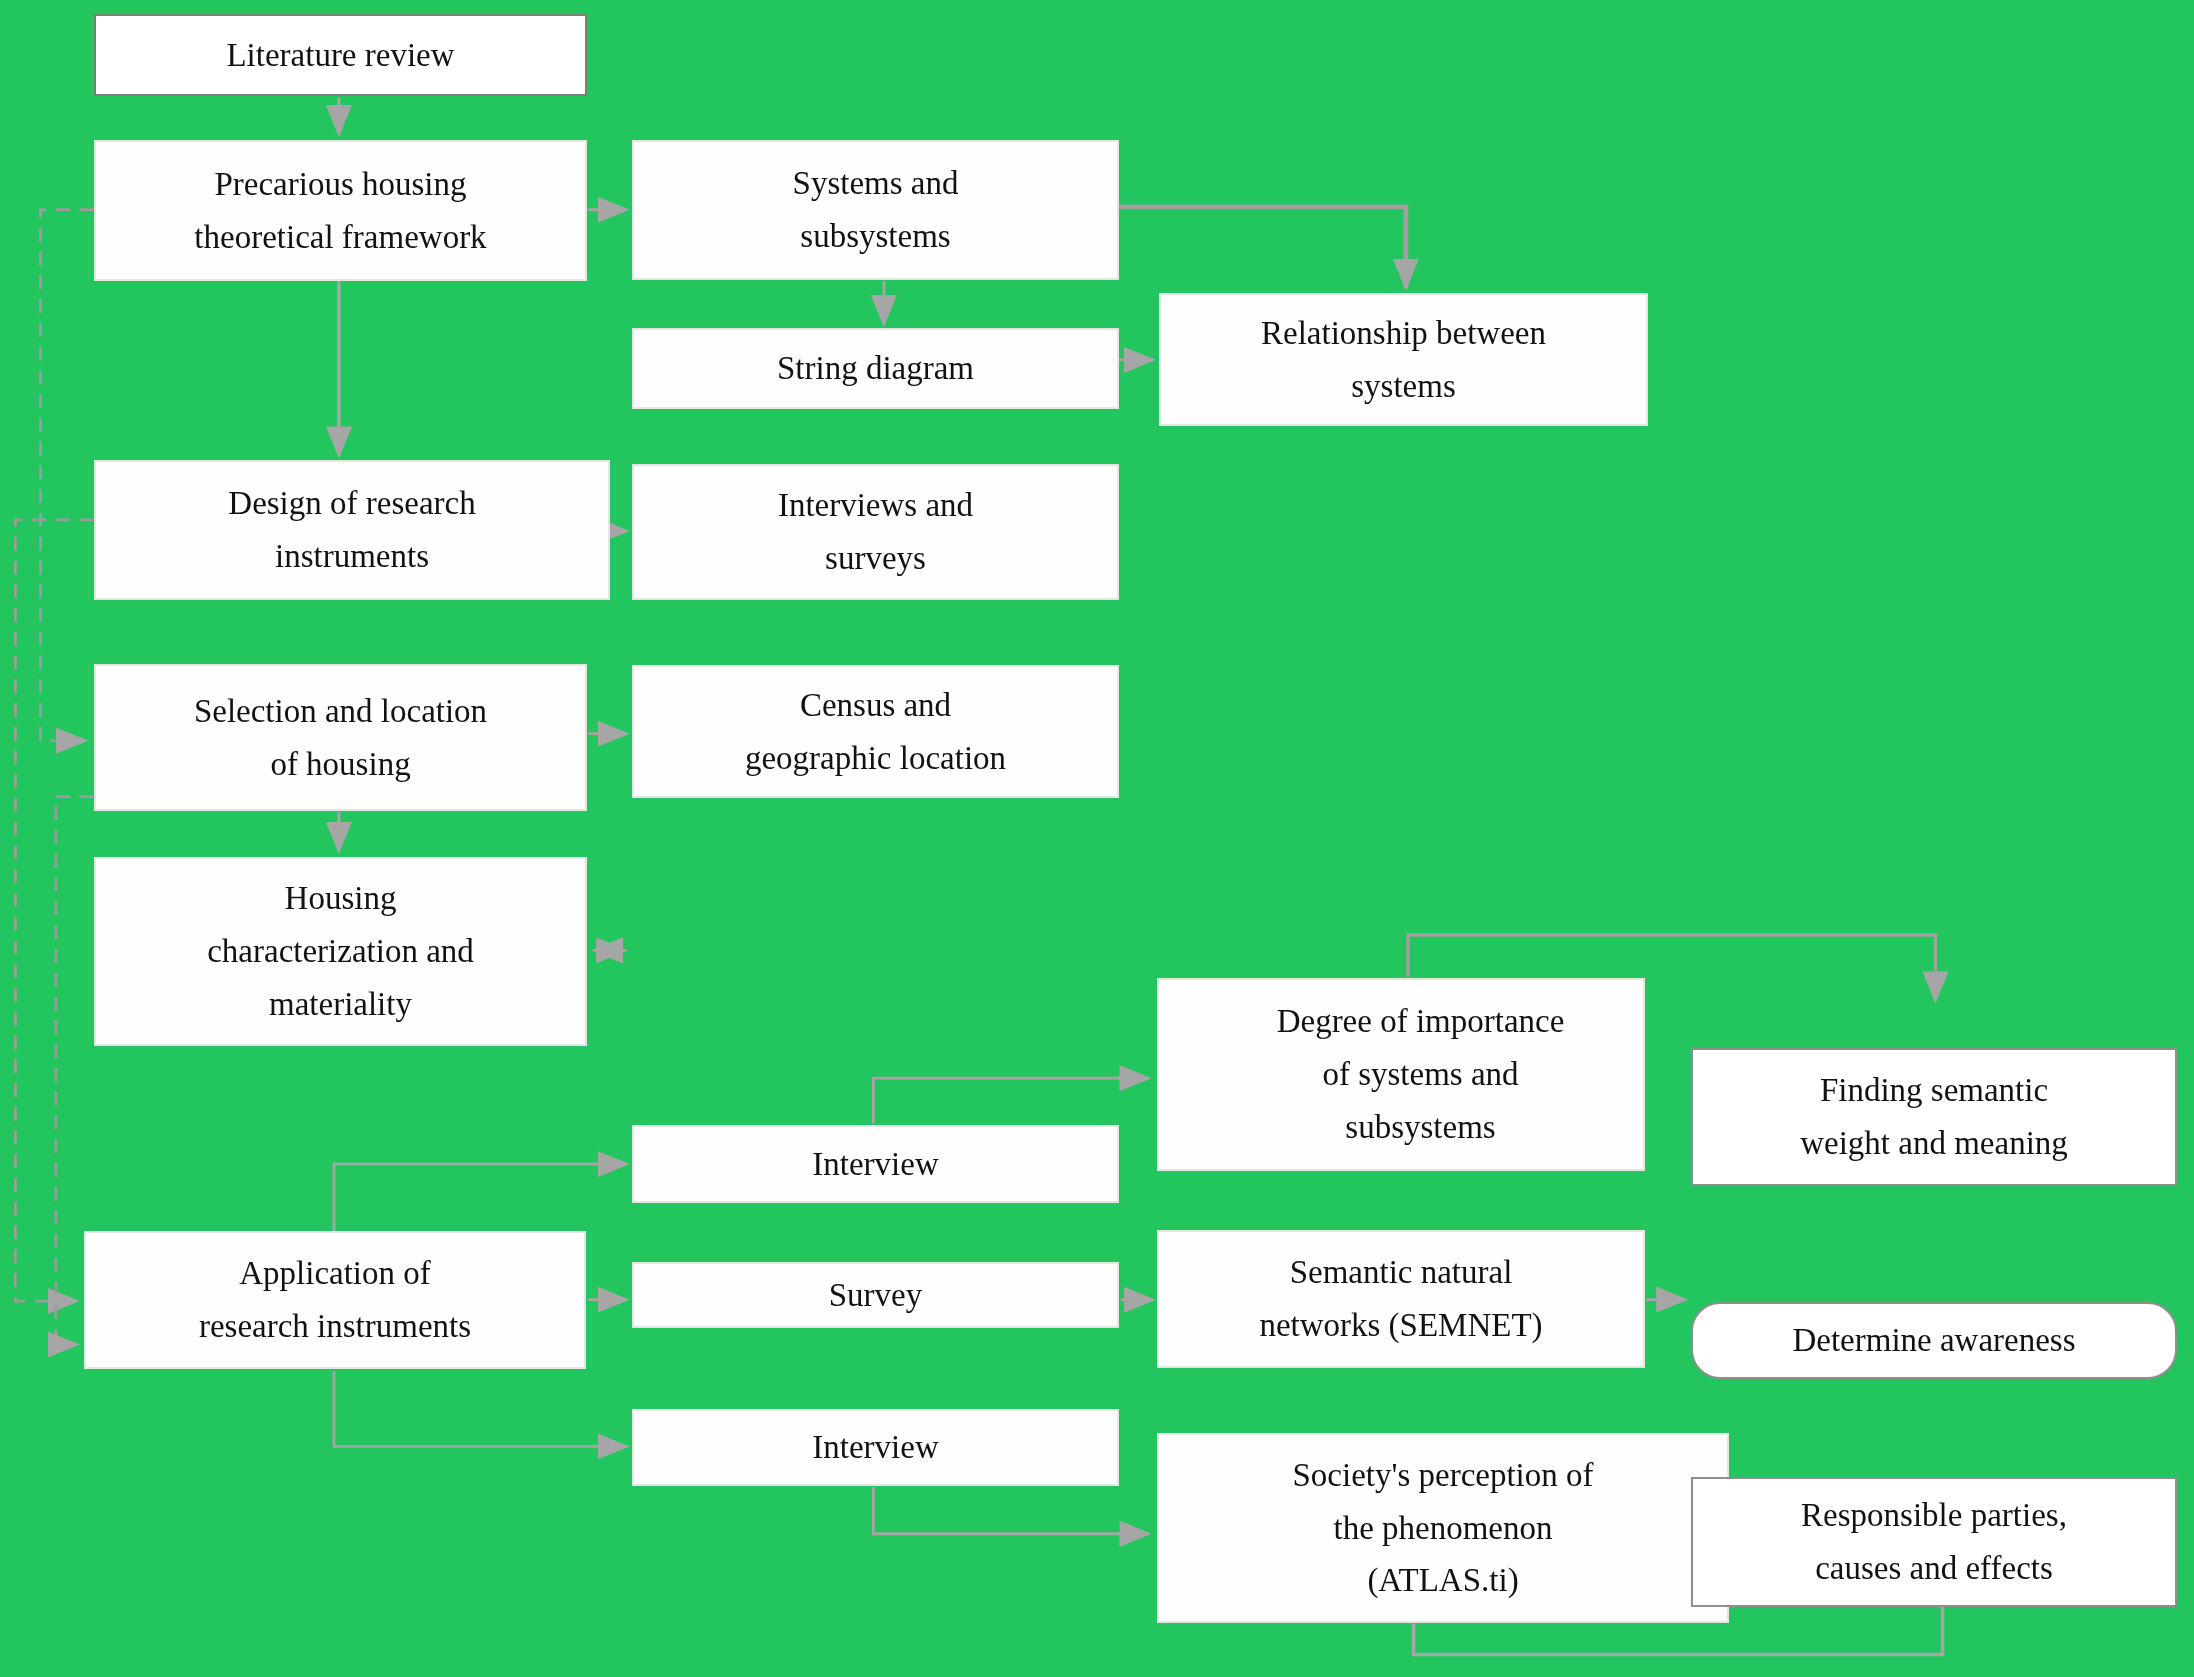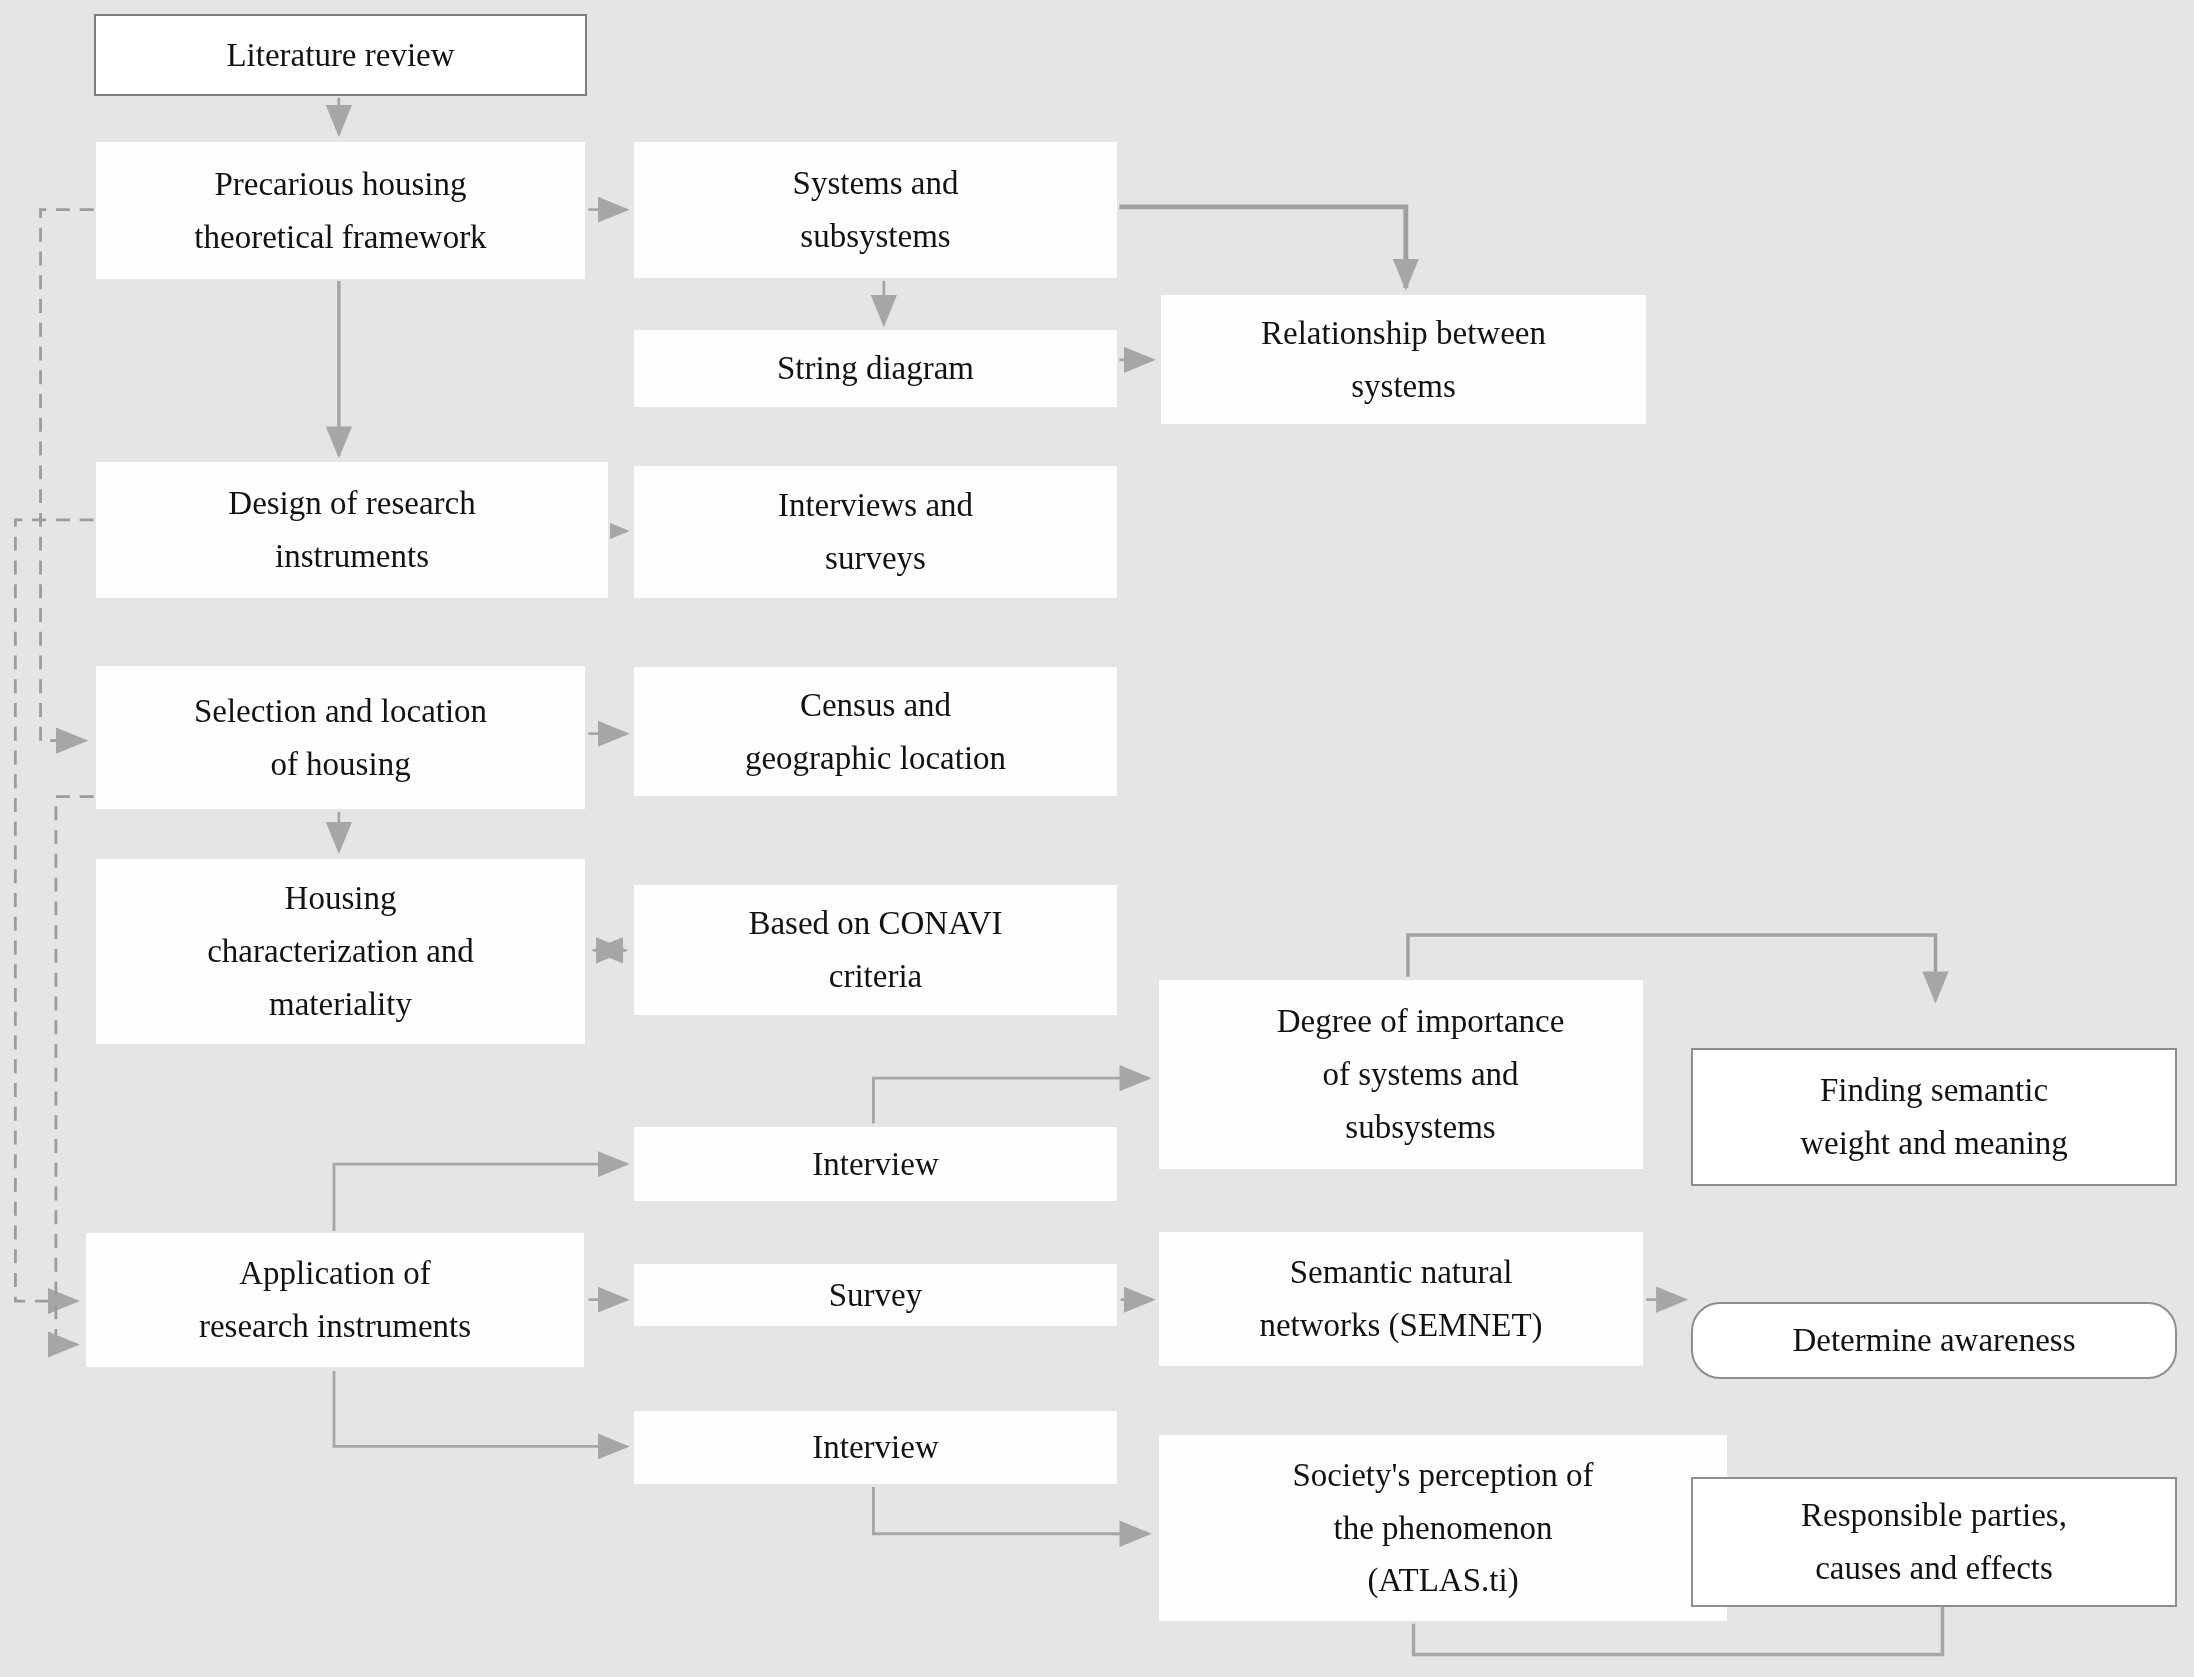--- a/index.html
+++ b/index.html
@@ -1,17 +1,17 @@
 <!DOCTYPE html>
 <html style="font-size:11.2px"><head>
 <meta charset="utf-8">
 <style>
   html,body{margin:0;padding:0;background:#ffffff;}
   .canvas{
-    position:relative;width:2194px;height:1677px;background:#e5e5e5;
+    position:relative;width:2194px;height:1677px;background:#22c55e;
     font-family:"Liberation Serif","DejaVu Serif",serif;
   }
   svg.wires{position:absolute;left:0;top:0;width:2194px;height:1677px;}
   .node{
     position:absolute;display:flex;align-items:center;justify-content:center;
     text-align:center;box-sizing:border-box;
     background:#fefefe;border:2.1px solid #e5e5e5;
     color:#121212;font-size:33px;line-height:1.6;white-space:pre-line;
   }
   .node.dark{border:2.8px solid #8e8e8e;background:#ffffff;box-shadow:inset 0 0 0 1.4px #fff;margin-top:40px;}
@@ -109,24 +109,20 @@
   </div>
   <div class="node n-census">
     <span>Census and
 geographic location</span>
   </div>
   <div class="node n-housing">
     <span>Housing
 characterization and
 materiality</span>
   </div>
-  <div class="node n-conavi">
-    <span>Based on CONAVI
-criteria</span>
-  </div>
   <div class="node n-degree">
     <span>Degree of importance
 of systems and
 subsystems</span>
   </div>
   <div class="node dark n-finding">
     <span>Finding semantic
 weight and meaning</span>
   </div>
   <div class="node n-interview1">

